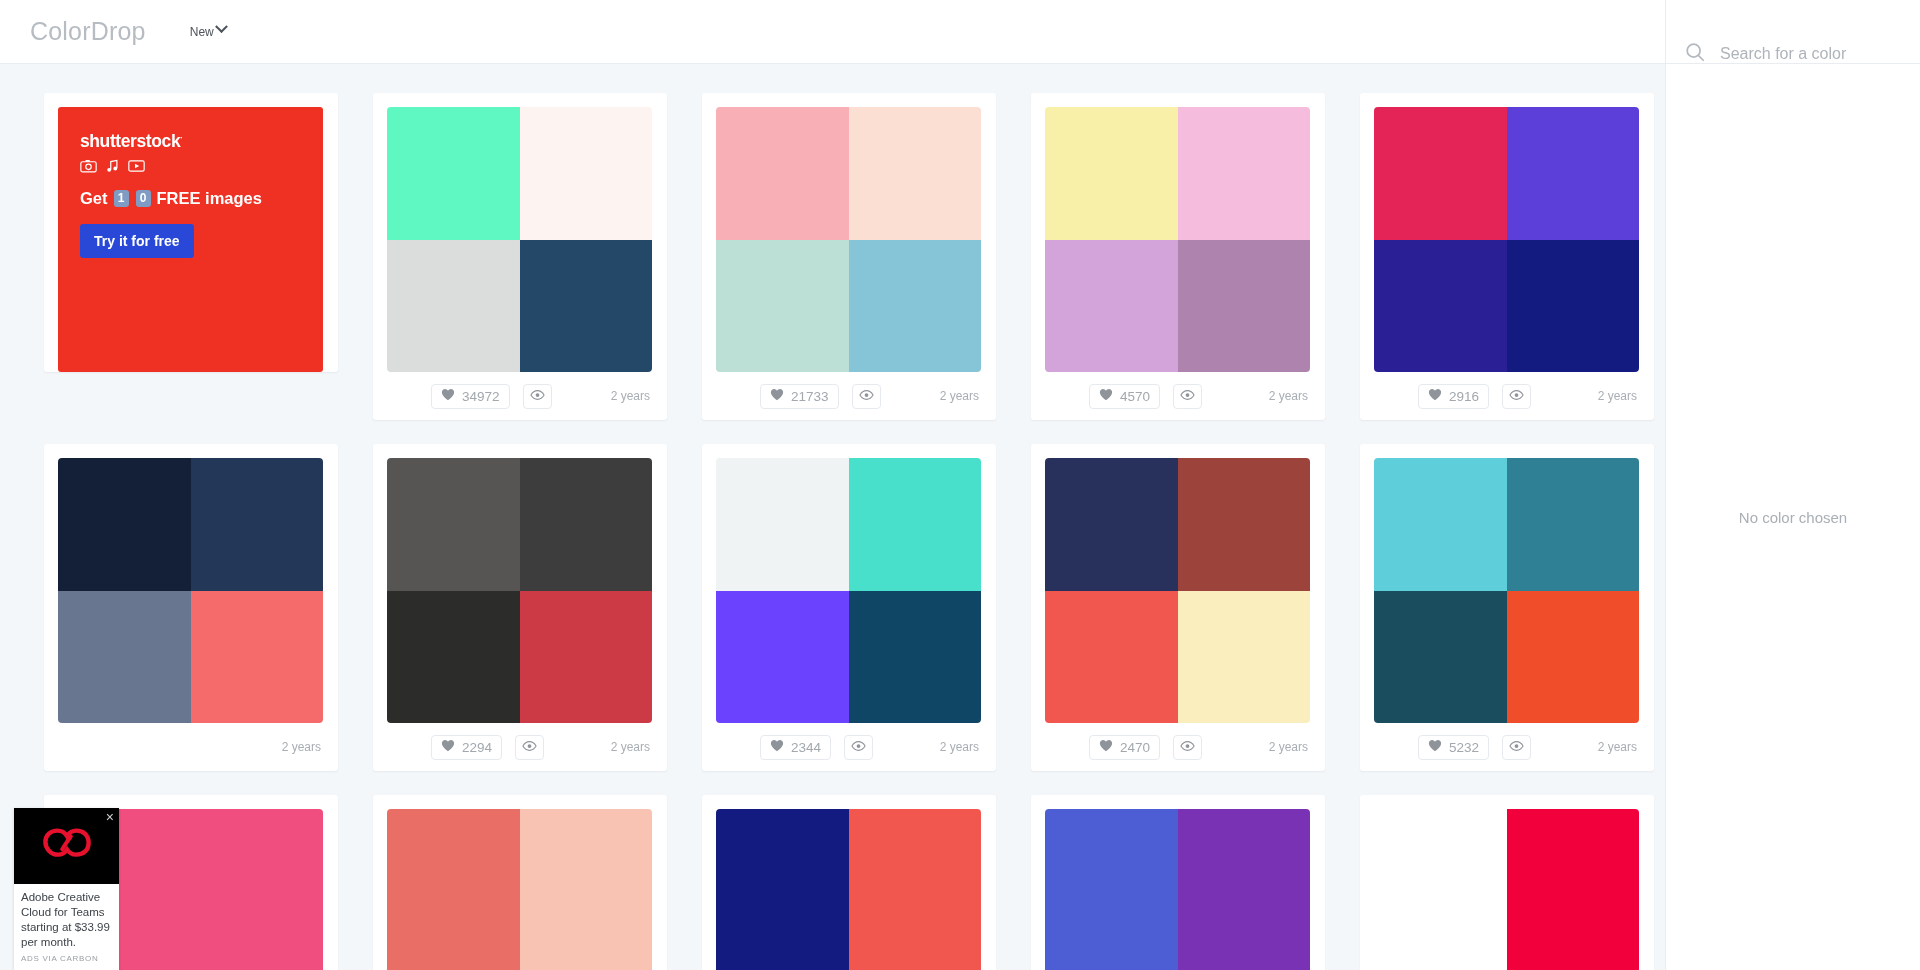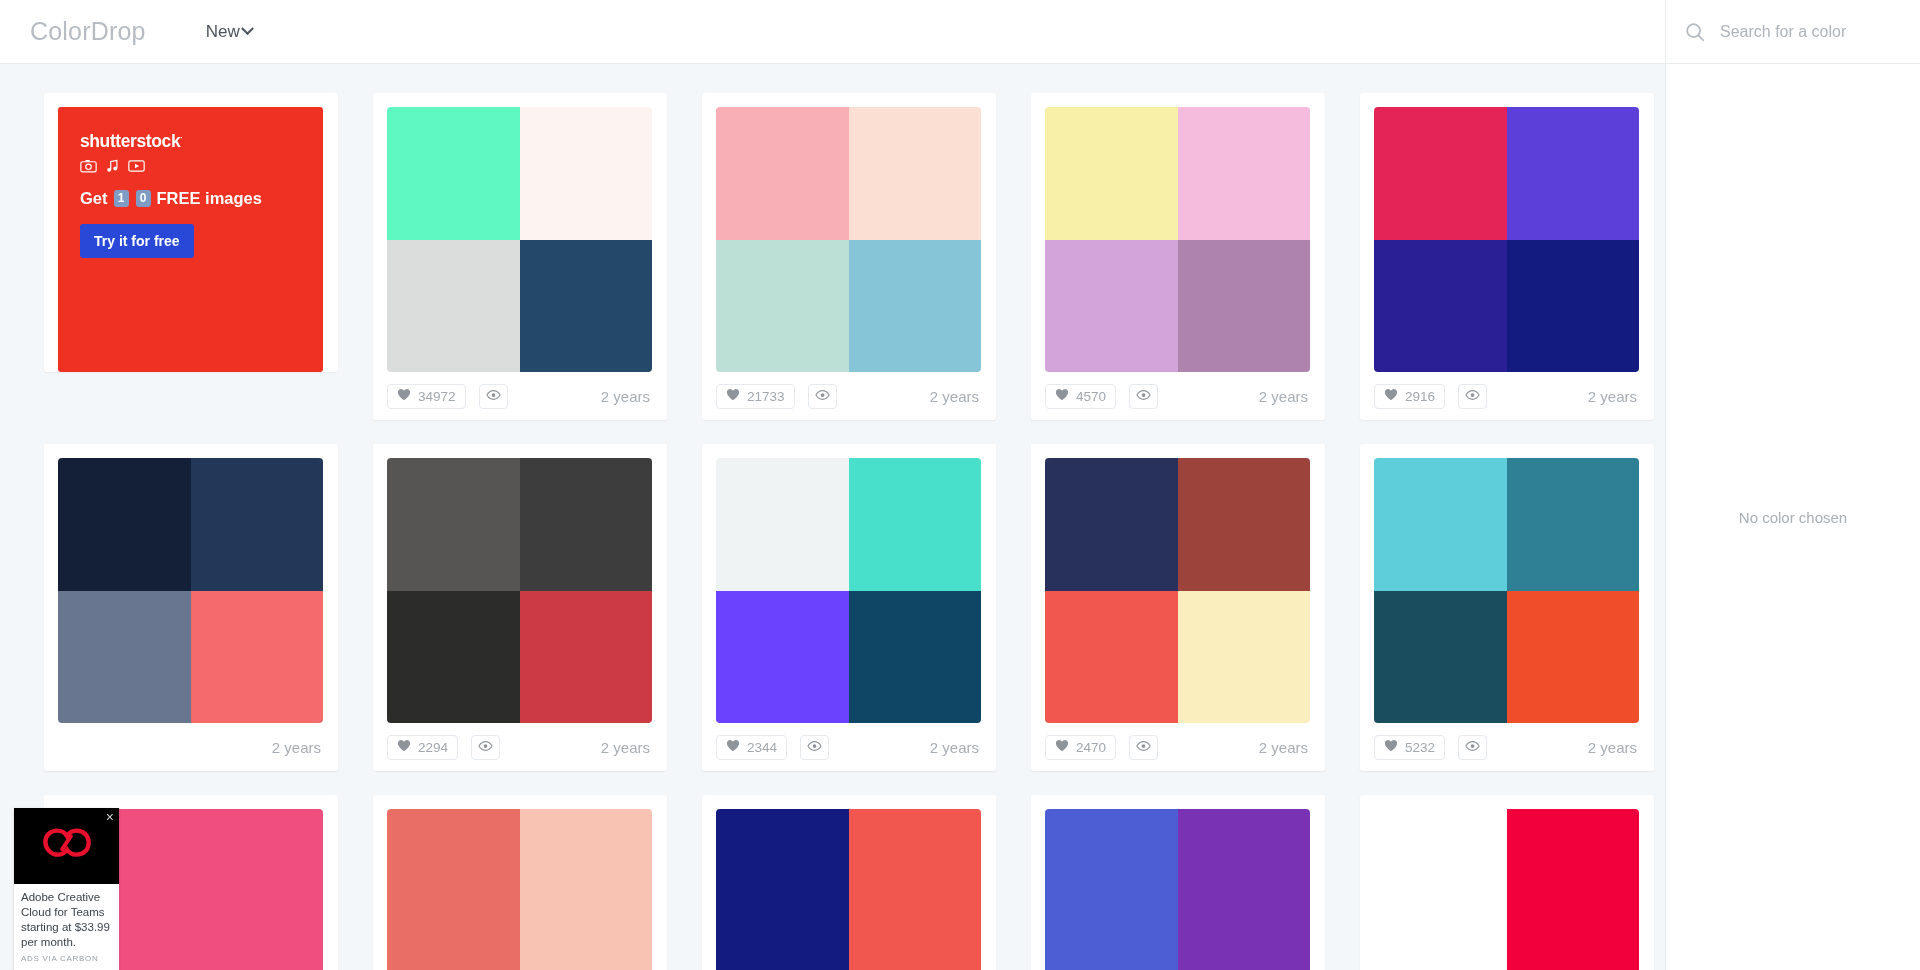--- a/index.html
+++ b/index.html
@@ -24,25 +24,25 @@
   }
   .brand {
     margin-left: 30px;
     font-size: 25px;
     letter-spacing: .2px;
     color: #b6bcc2;
     font-weight: 400;
     user-select: none;
   }
   .nav-new {
-    margin-left: 60px;
-    font-size: 17px;
+    margin-left: 44px;
+    font-size: 12px;
     color: #4c535a;
     display: flex;
-    align-items: center;
+    align-items: flex-start;
     gap: 3px;
     cursor: pointer;
   }
   .caret {
     display: inline-block;
     width: 9px; height: 9px;
     border-right: 2px solid #4c535a;
     border-bottom: 2px solid #4c535a;
     transform: rotate(45deg) translate(-2px,-2px);
   }
@@ -66,21 +66,21 @@
   }
 
   
   .search-wrap {
     position: absolute;
     top: 0; right: 0;
     width: 255px; height: 64px;
     border-left: 1px solid #e9edf1;
     border-bottom: 1px solid #e9edf1;
     display: flex;
-    align-items: center;
+    align-items: flex-end;
     background: #fff;
     z-index: 41;
   }
   .search-icon { margin-left: 18px; display: flex; }
   .search-input {
     border: 0; outline: none;
     margin-left: 14px;
     font-size: 16px;
     color: #3d4349;
     font-family: "Liberation Sans", sans-serif;
@@ -139,35 +139,35 @@
     overflow: hidden;
   }
   .swatch { width: 100%; height: 100%; cursor: pointer; }
 
   .card-footer {
     height: 48px;
     display: flex;
     align-items: center;
     justify-content: space-between;
   }
-  .footer-left { display: flex; align-items: center; gap: 13px; }
+  .footer-left { display: flex; align-items: center; gap: 13px; margin-left: 44px; }
   .pill {
     border: 1px solid #e6eaee;
     border-radius: 4px;
     height: 25px;
     display: flex;
     align-items: center;
     gap: 7px;
     padding: 0 9px;
     cursor: pointer;
     background: #fff;
   }
   .pill .cnt { font-size: 13.5px; color: #a2a8ae; }
   .pill.icon-only { padding: 0 6px; }
-  .age { font-size: 15px; color: #a8aeb4; padding-right: 3px; }
+  .age { font-size: 12px; color: #a8aeb4; padding-right: 3px; }
 
   
   .ss-ad {
     background: #ee3123;
     border-radius: 3px;
     width: 265px;
     height: 265px;
     padding: 24px 20px 0 22px;
     color: #fff;
     overflow: hidden;

